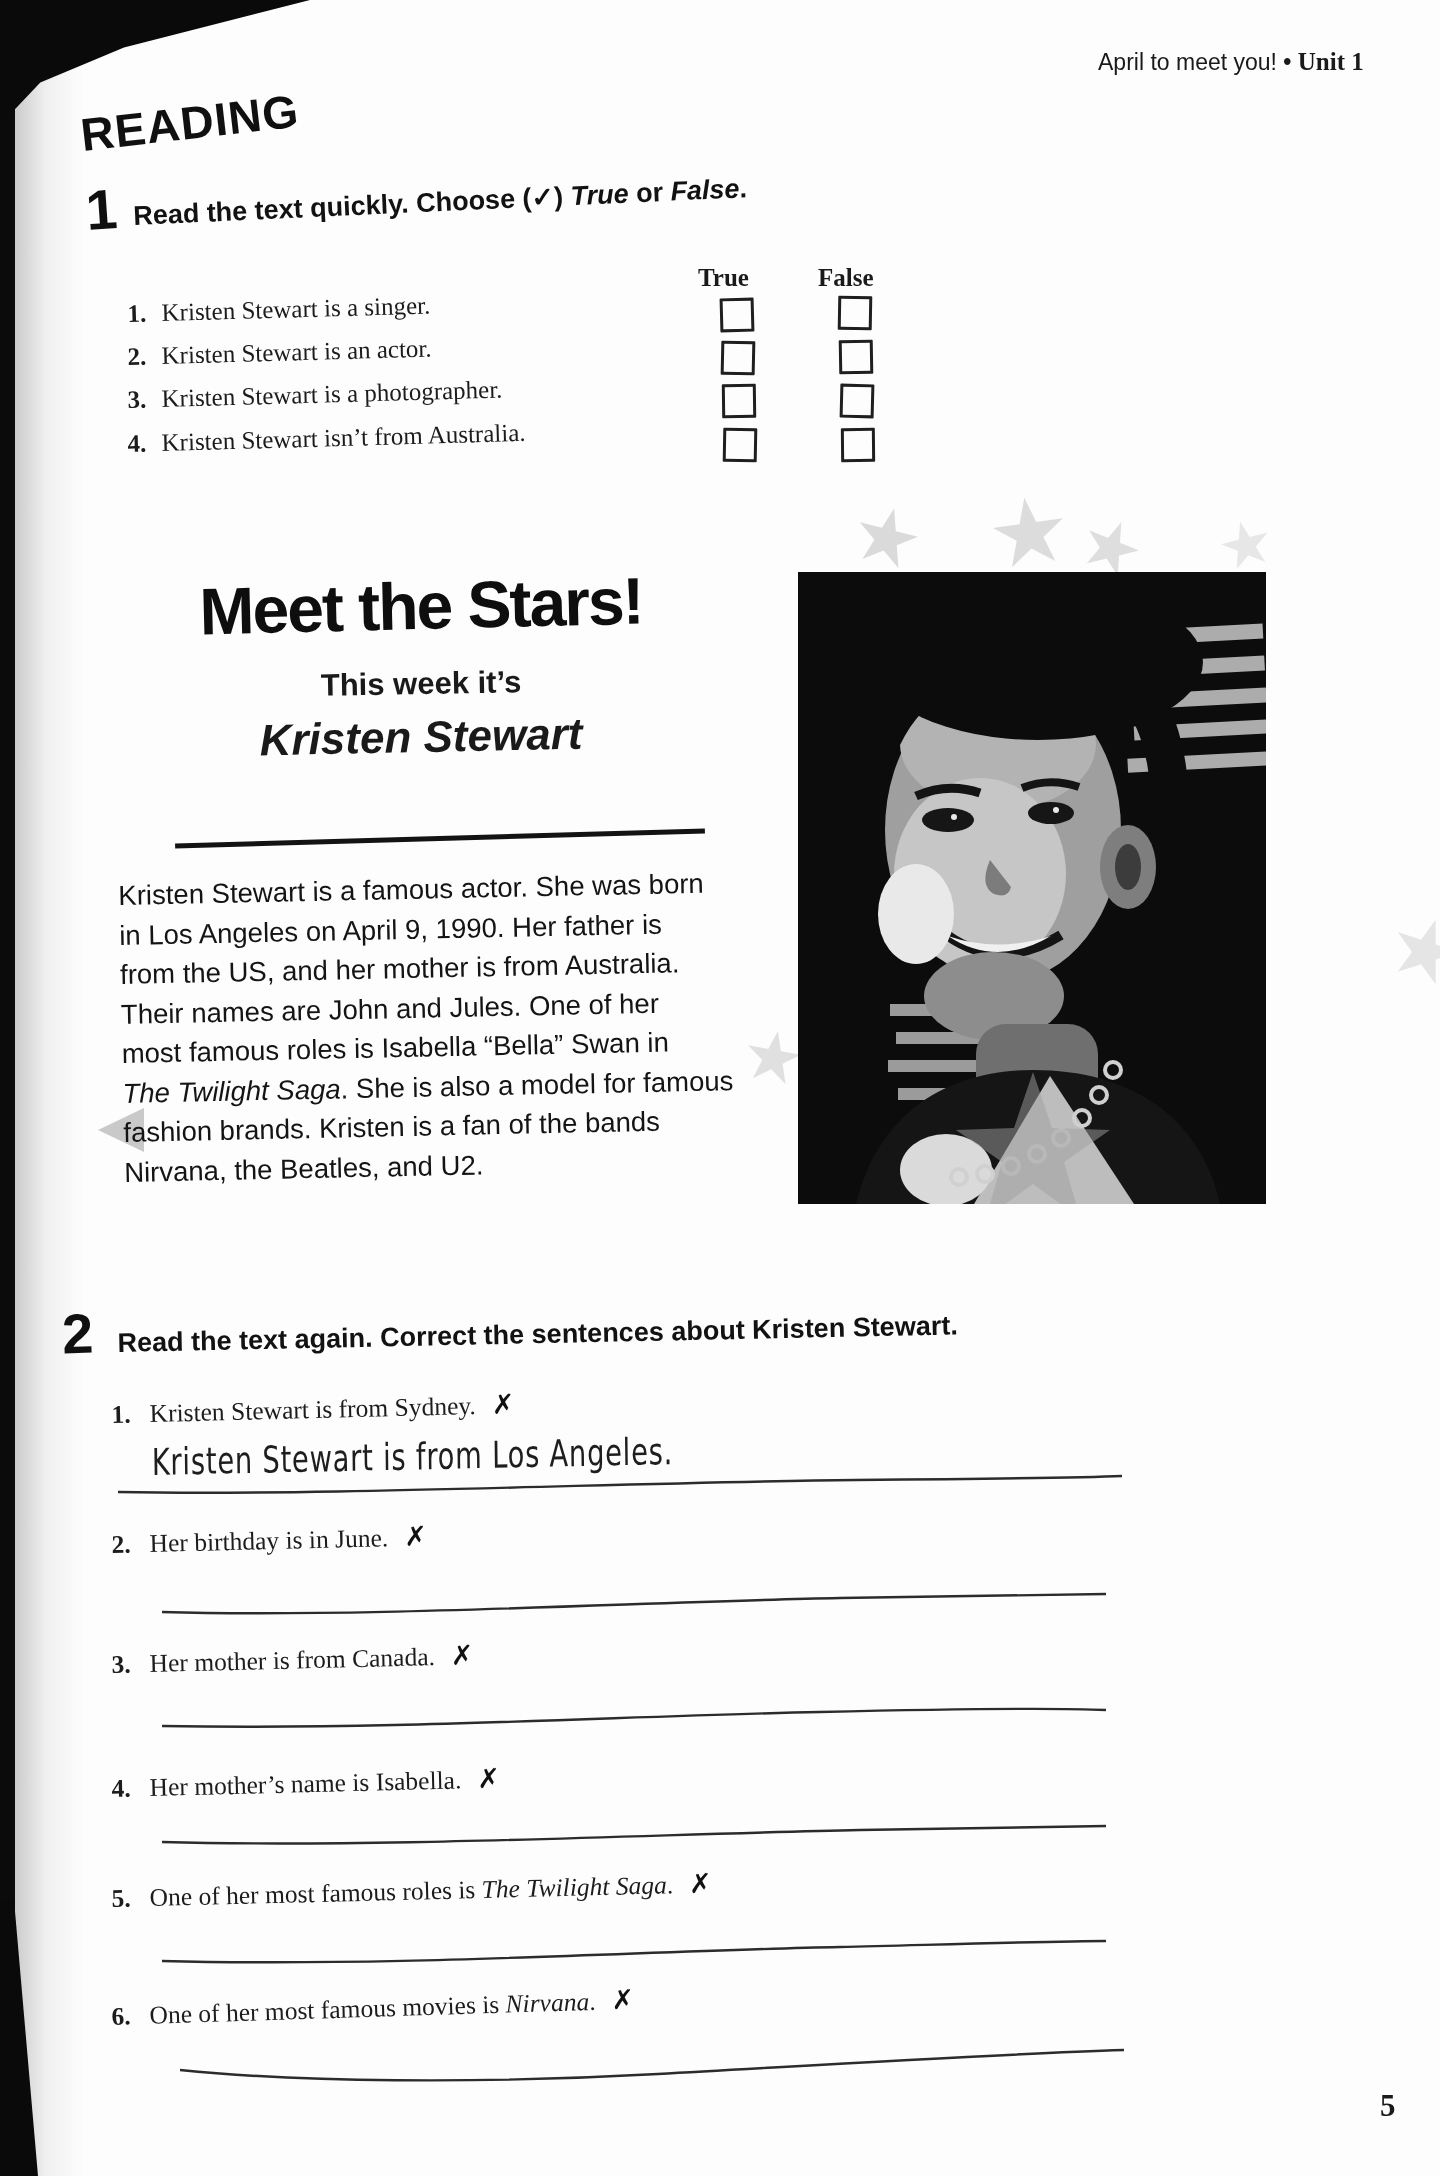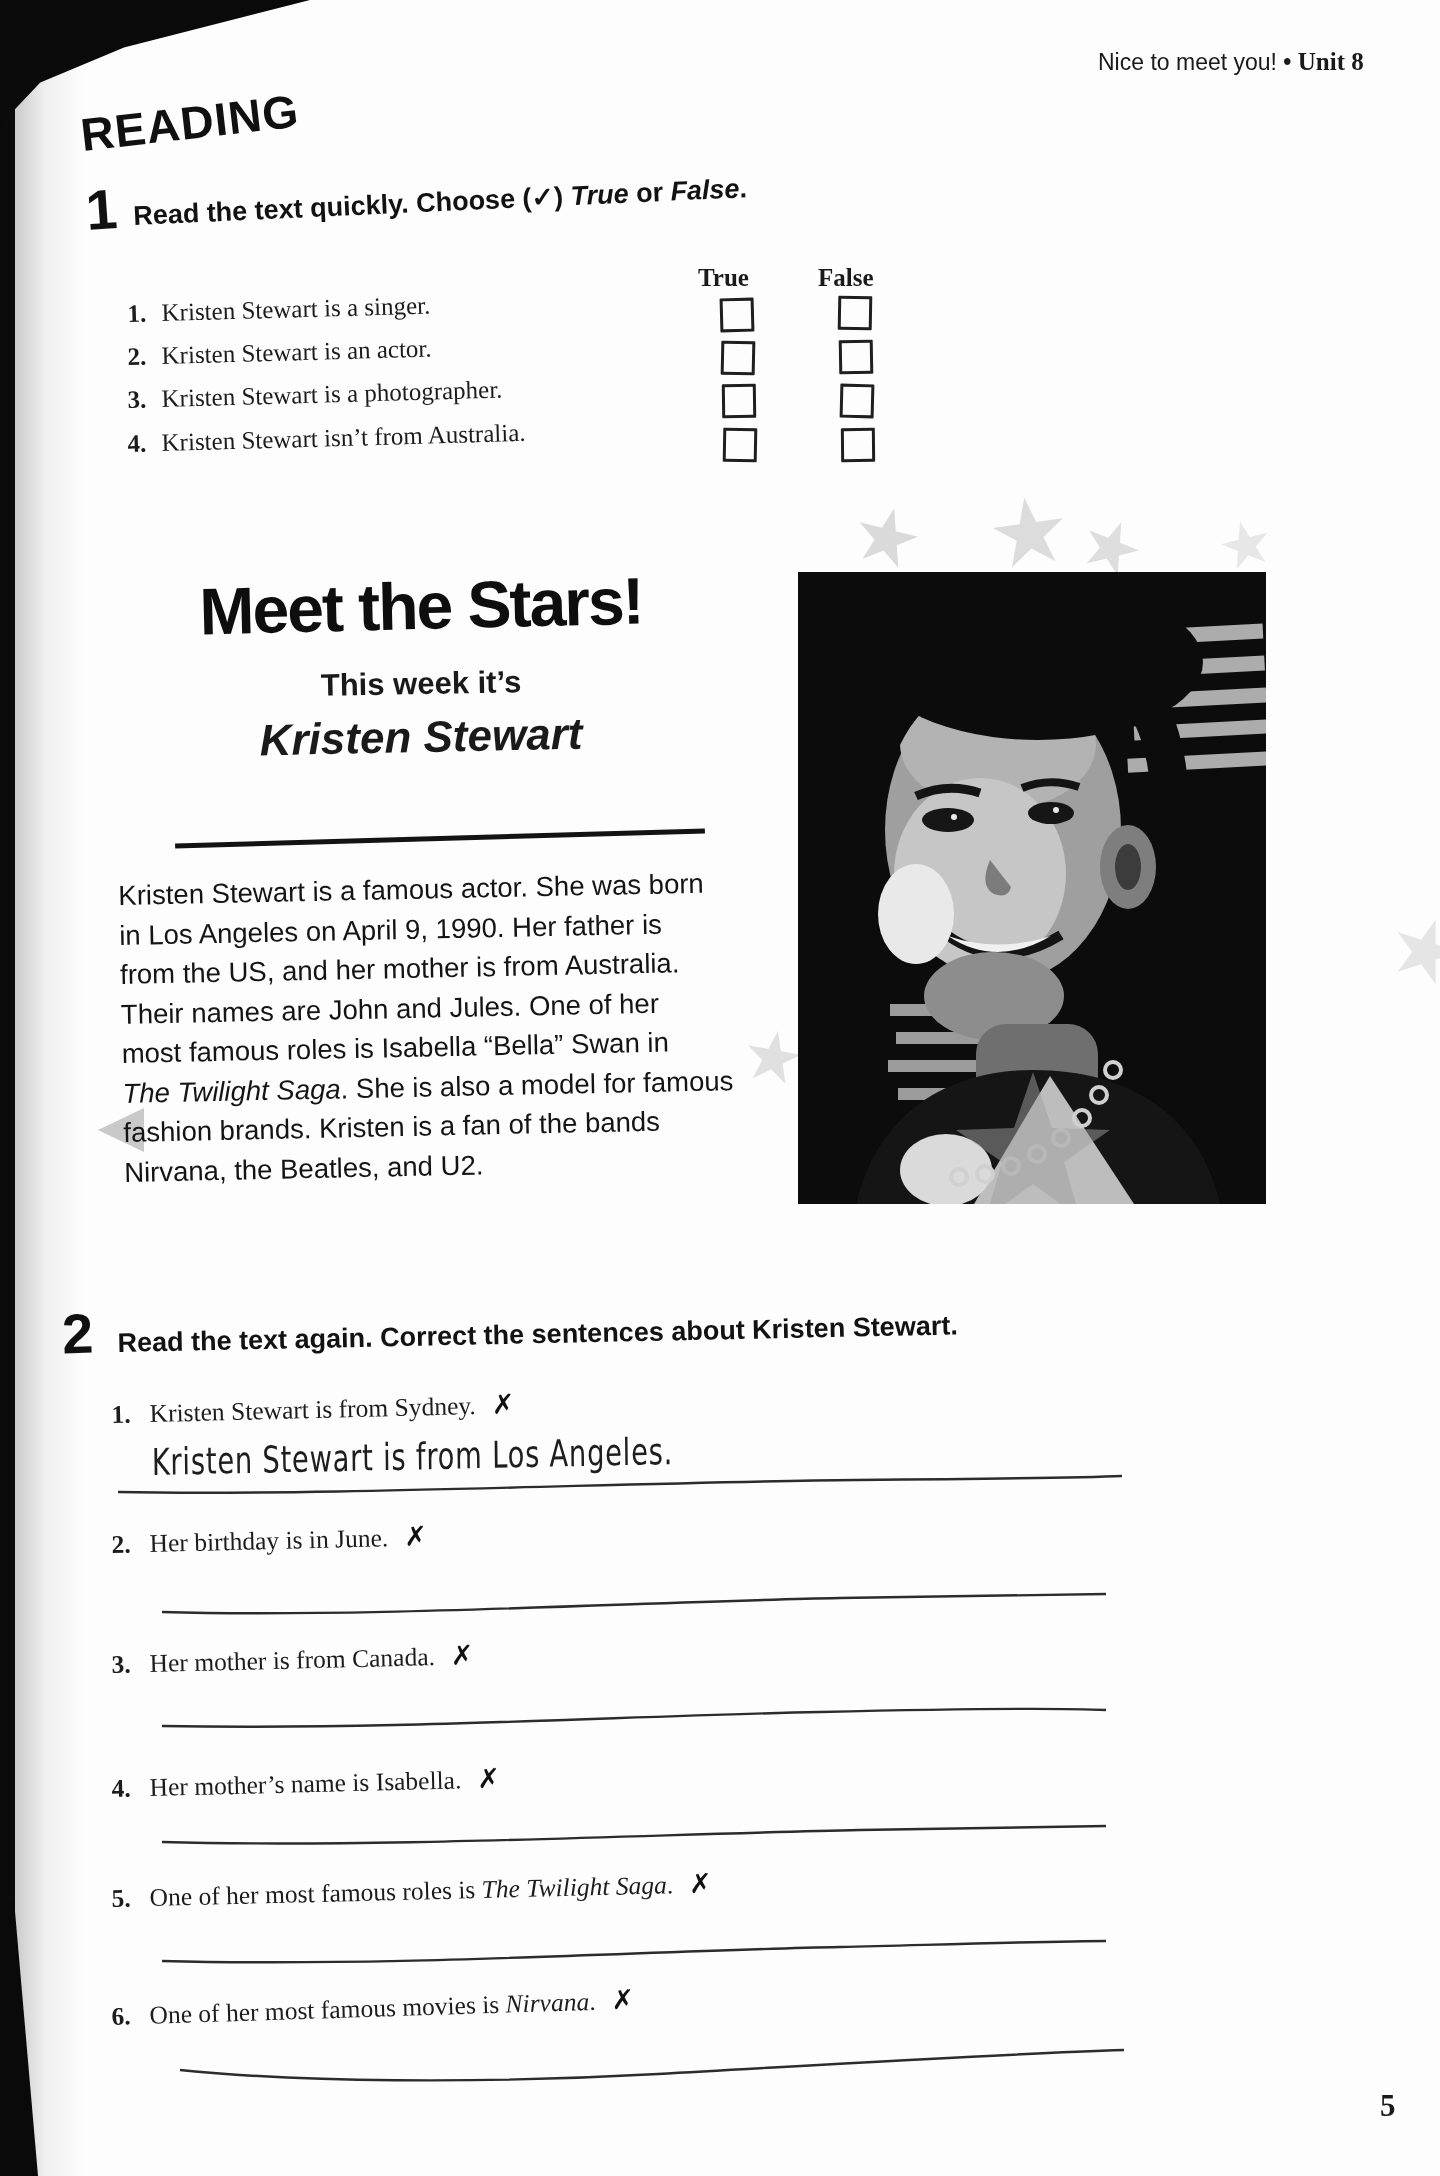--- a/index.html
+++ b/index.html
@@ -68,23 +68,23 @@
 </style>
 </head>
 <body>
 
 <div class="abs edge-gradient"></div>
 <div class="abs edge-black-left"></div>
 <div class="abs edge-black-bottom"></div>
 <div class="abs corner-wedge"></div>
 
 <div class="abs hdr">
-  <span>Nice to meet you!</span>
+  <span>April to meet you!</span>
   <span style="font-weight:900;">•</span>
-  <span class="unit">Unit 8</span>
+  <span class="unit">Unit 1</span>
 </div>
 
 <div class="abs section-title">READING</div>
 
 <div class="abs ex-num" style="left:86px;top:182px;transform:rotate(-4deg);">1</div>
 <div class="abs ex-instr" style="left:134px;top:200px;transform:rotate(-2.6deg);transform-origin:left bottom;">
   <span>Read the text quickly. Choose (✓) </span><i>True</i><span> or </span><i>False</i><span>.</span>
 </div>
 
 <div class="abs tf-head" style="left:698px;top:264px;">True</div>

